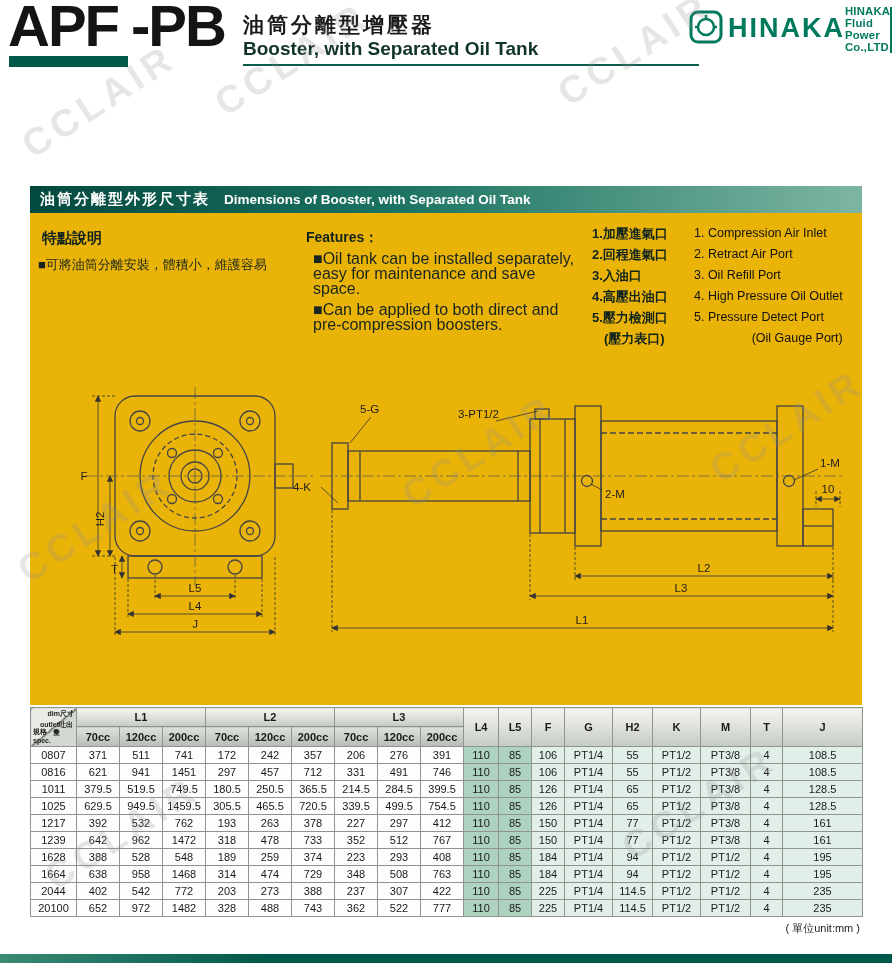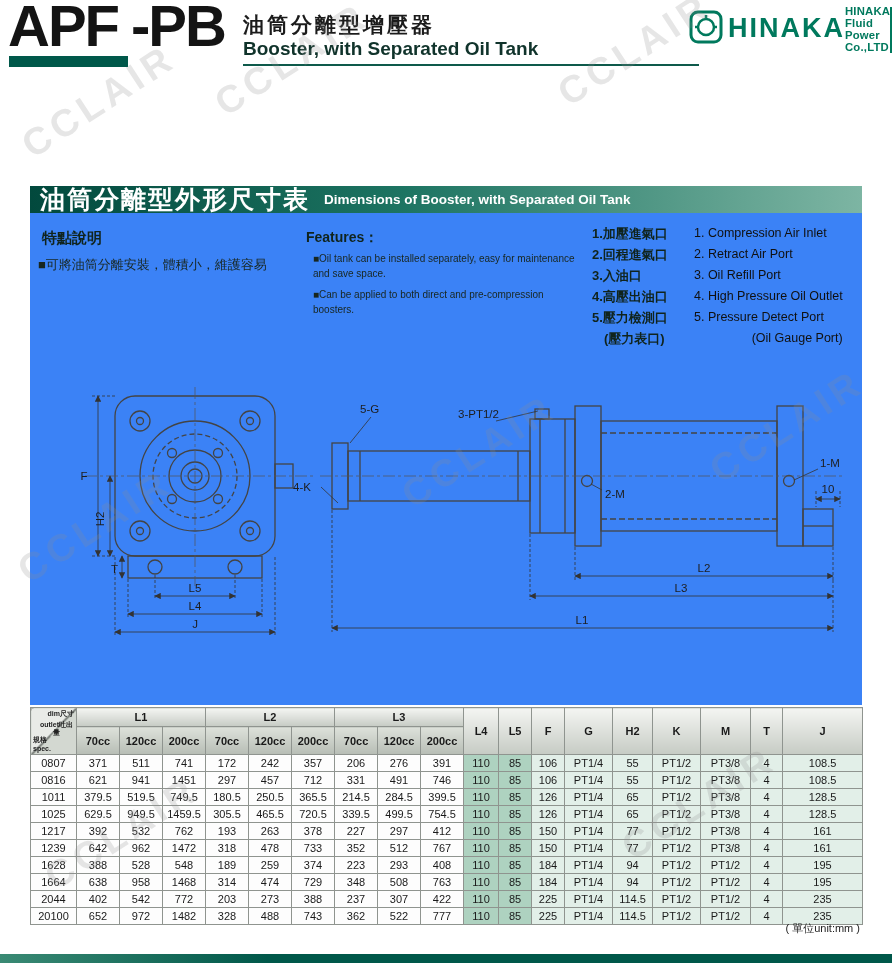--- a/index.html
+++ b/index.html
@@ -17,42 +17,42 @@
   .logo { position:absolute; right:5px; top:4px; width:198px; display:flex; flex-direction:row; }
   .logo-row { display:flex; align-items:center; gap:5px; }
   .logo-name { font-size:27px; font-weight:800; letter-spacing:2px; color:#00795d; }
   .logo-company { font-size:11.3px; font-weight:bold; color:#00795d; letter-spacing:0.2px; margin-top:1px; }
   .logo-tagline { margin-top:3px; background:#00795d; color:#ffffff; font-size:7.7px; font-style:italic; text-align:center; padding:2px 3px; width:100%; }
 
   
   .section-bar { position:absolute; left:30px; top:186px; width:832px; height:27px;
       background:linear-gradient(90deg,#02493d 0%, #1d7462 45%, #7db5a3 100%);
       display:flex; align-items:center; gap:14px; padding-left:10px; }
-  .section-zh { color:#ffffff; font-size:25px; font-weight:bold; letter-spacing:2px; }
+  .section-zh { color:#ffffff; font-size:15px; font-weight:bold; letter-spacing:2px; }
   .section-en { color:#ffffff; font-size:13.5px; font-weight:bold; }
 
   
-  .panel { position:absolute; left:30px; top:213px; width:832px; height:492px; background:#3b82f6; }
+  .panel { position:absolute; left:30px; top:213px; width:832px; height:492px; background:#eab308; }
   .feat-zh-title { position:absolute; left:12px; top:16px; font-size:15px; font-weight:bold; color:#10241d; }
   .feat-zh-items { position:absolute; left:8px; top:42px; font-size:13px; color:#18261f; line-height:20px; }
   .feat-en-title { position:absolute; left:276px; top:16px; font-size:14px; font-weight:bold; color:#10241d; }
-  .feat-en-items { position:absolute; left:283px; top:38px; width:268px; font-size:10px; line-height:15px; color:#18261f; }
+  .feat-en-items { position:absolute; left:283px; top:38px; width:268px; font-size:16px; line-height:15px; color:#18261f; }
   .feat-en-items div { margin-bottom:6px; }
   .ports-zh { position:absolute; left:562px; top:10px; font-size:13px; line-height:21px; font-weight:600; color:#10241d; }
   .ports-zh div:last-child { padding-left:12px; }
   .ports-en { position:absolute; left:664px; top:10px; font-size:12.5px; line-height:21px; color:#101010; }
   .ports-en div:last-child { padding-left:16px;text-align:right; }
   .drawing { position:absolute; left:0; top:168px; }
   .drawing text { font-family:"Liberation Sans", sans-serif; font-size:11.5px; fill:#1d1d1d; }
 
   
   .dims-table { position:absolute; left:30px; top:707px; width:832px; border-collapse:collapse; table-layout:fixed; font-size:11px; color:#1a1a1a; }
   .dims-table th, .dims-table td { border:1px solid #8f948f; text-align:center; padding:0; }
   .dims-table thead th { background:linear-gradient(180deg,#f4f5f2,#c6cbc4); font-weight:bold; height:19px; }
-  .dims-table thead tr:nth-child(2) th { background:linear-gradient(180deg,#dde1da,#b7bdb5); height:28px; }
+  .dims-table thead tr:nth-child(2) th { background:linear-gradient(180deg,#dde1da,#b7bdb5); height:20px; }
   .dims-table tbody td { background:#fdfdfd; height:17px; }
   .dims-table tbody td.green-cell { background:#aed2c0; }
   .dims-table tbody td.light-cell { background:#e2efe8; }
   .corner { position:relative; padding:0;
       background:linear-gradient(to bottom right, #e9ebe7 calc(50% - 1px), #7d827d calc(50% - 1px), #7d827d calc(50% + 1px), #d3d8d1 calc(50% + 1px)) !important; }
   .corner span { position:absolute; font-size:7px; font-weight:bold; color:#222; line-height:8px; }
   .c-dim    { top:2px;  right:2px; }
   .c-outlet { top:13px; left:6px; }
   .c-zh     { bottom:10px; left:2px; }
   .c-en     { bottom:1px; left:2px; }

